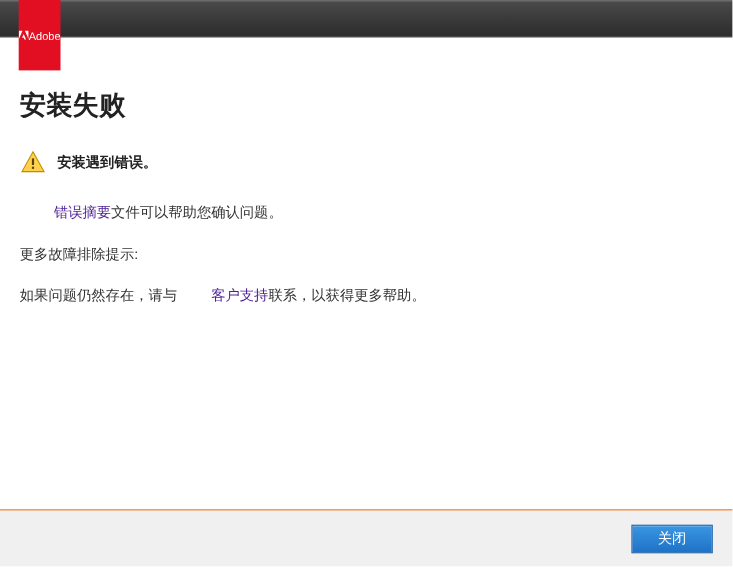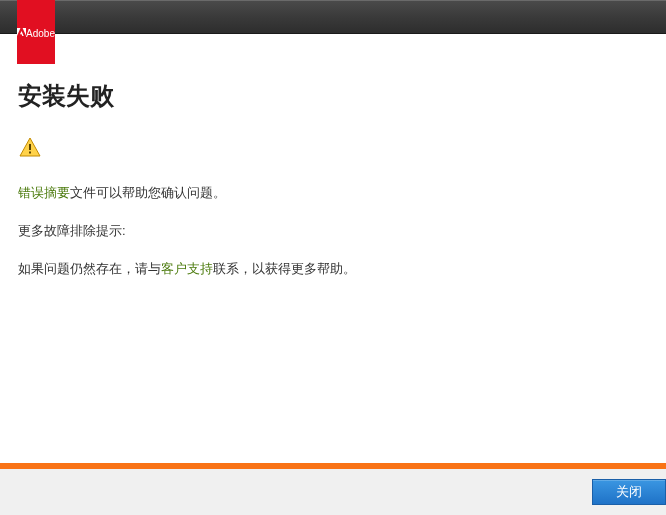--- a/index.html
+++ b/index.html
@@ -65,38 +65,40 @@
       font-size: 13px;
       font-weight: bold;
       color: #222;
     }
     .body-text {
       font-size: 13px;
       color: #333;
       line-height: 1.4;
     }
     .link {
-      color: #4d7c0f;
+      color: #4c1d95;
       cursor: pointer;
+      margin-left: 31px;
     }
     .para {
       margin-bottom: 4px;
     }
     .spacer-block { margin-top: 20px; }
     .footer {
       position: absolute;
       left: 0;
       bottom: 0;
       width: 100%;
       height: 52px;
       background: #f0f0f0;
-      border-top: 6px solid #f97316;
+      border-top: 1px solid #f97316;
       display: flex;
       align-items: center;
       justify-content: flex-end;
+      padding-right: 18px;
     }
     .close-btn {
       min-width: 74px;
       height: 26px;
       background: linear-gradient(to bottom, #3a96e2 0%, #1f72c7 100%);
       border: 1px solid #1a5fa8;
       color: #fff;
       font-size: 13px;
       font-family: inherit;
       cursor: pointer;
@@ -119,20 +121,21 @@
 
 <div class="content">
   <h1 class="title">安装失败</h1>
 
   <div class="error-row">
     <svg class="warn-icon" viewBox="0 0 24 24">
       <path d="M12 2 L22 20 L2 20 Z" fill="#ffd24a" stroke="#c28a00" stroke-width="1"></path>
       <rect x="11" y="8" width="2" height="6" fill="#5a4200"></rect>
       <rect x="11" y="15.5" width="2" height="2" fill="#5a4200"></rect>
     </svg>
+    <span class="error-text">安装遇到错误。</span>
   </div>
 
   <div class="body-text">
     <div class="para">
       <span class="link">错误摘要</span><span>文件可以帮助您确认问题。</span>
     </div>
 
     <div class="spacer-block">
       <div class="para">更多故障排除提示:</div>
     </div>

